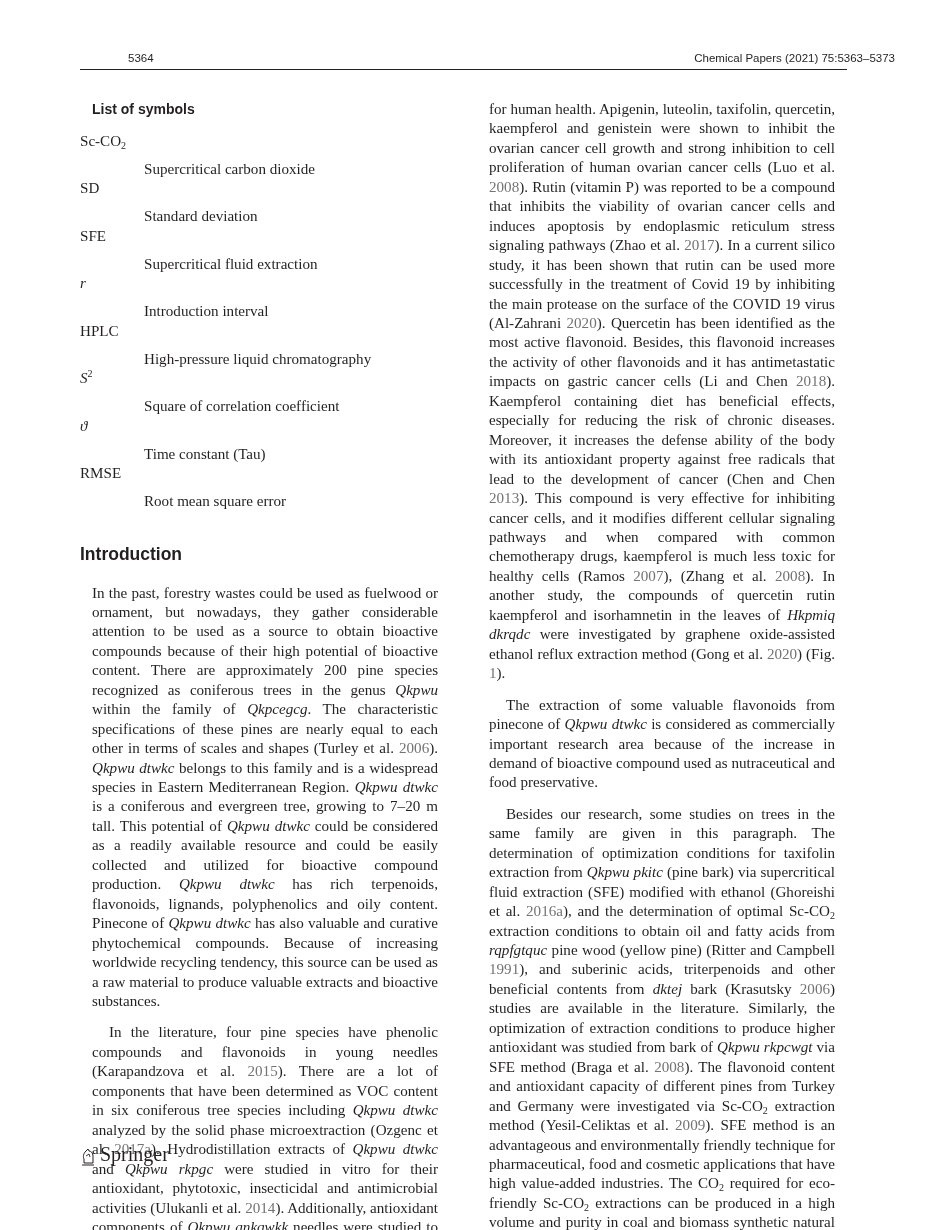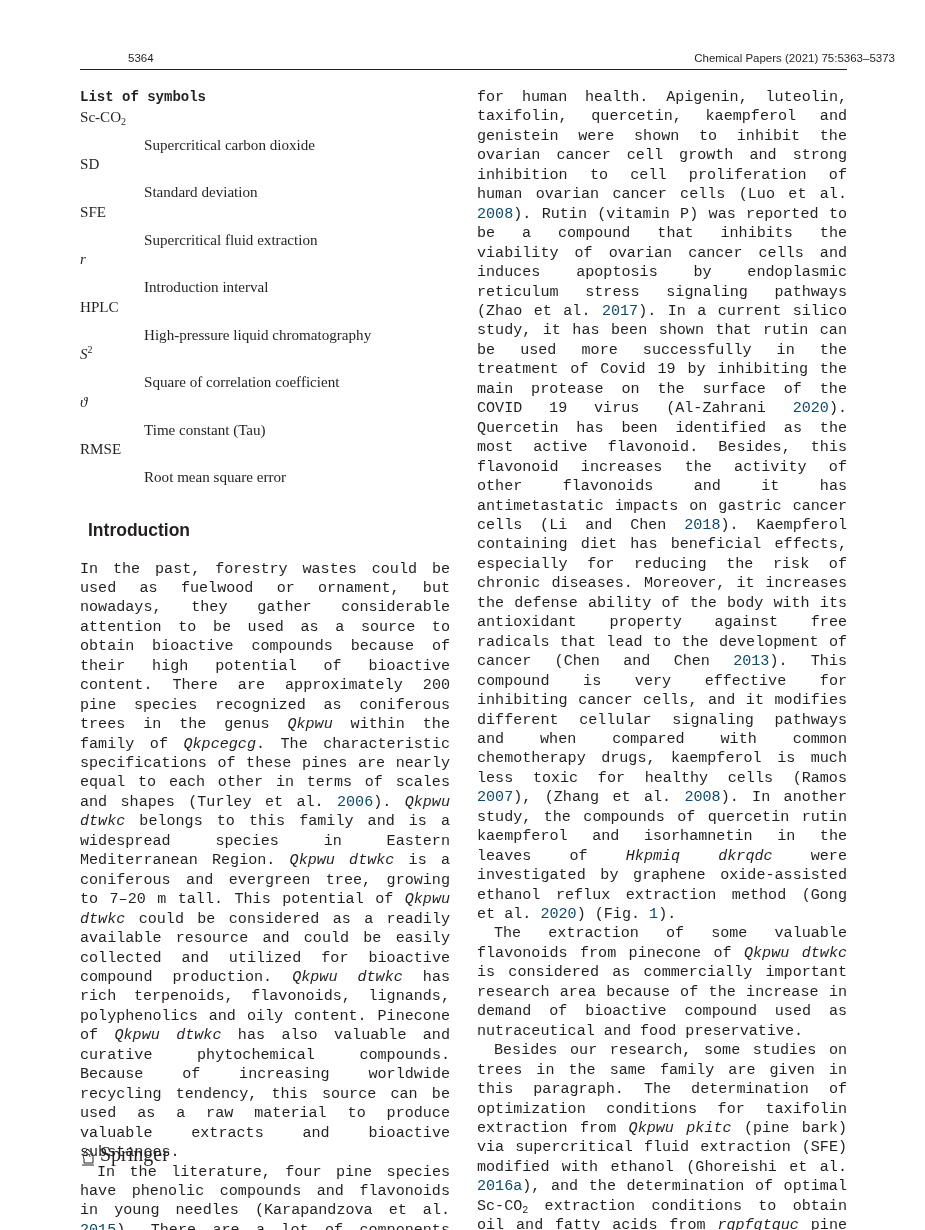--- a/index.html
+++ b/index.html
@@ -6,31 +6,31 @@
   body { width: 925px; height: 1230px; position: relative; overflow: hidden; color: #231f20; }
   .header { position: absolute; left: 80px; top: 50px; width: 767px; height: 20px;
             font-family: "Liberation Sans", sans-serif; font-size: 11.5px; color: #231f20; margin-left: 48px; }
   .header .pg { position: absolute; left: 0; top: 2px; }
   .header .jr { position: absolute; right: 0; top: 2px; text-align: center; }
   .rule { position: absolute; left: 80px; top: 69px; width: 767px; height: 0; border-top: 1.4px solid #231f20; }
   .col { position: absolute; top: 88px; width: 370px;
          font-family: "Liberation Serif", serif; font-size: 15.1px; line-height: 19.45px; text-align: justify; }
   .col.left { left: 80px; }
   .col.right { left: 477px; }
-  .col p { margin: 0; font-family: Liberation Mono, monospace; }
+  .col p { margin: 12px; }
   .col p.ind { text-indent: 17px; }
   .sym-title { font-family: "Liberation Sans", sans-serif; font-weight: bold; font-size: 14px; margin: 0; line-height: 19.5px; }
   .sym-row { display: flex; line-height: 19.5px; }
   .sym-row .k { width: 64px; flex: none; }
   .sym-row .v { flex: 1; text-align: left; margin-top: 28px; }
   .ital { font-style: italic; }
   h2.sec { font-family: "Liberation Sans", sans-serif; font-weight: bold; font-size: 17.5px;
-           margin: 30px 0 0 8px; line-height: 24px; }
+           margin: 30px 0 0 0; line-height: 24px; }
   .intro-body { margin-top: 18px; }
-  a.cite { color: #0c4a6e; text-decoration: none; }
+  a.cite { color: #737373; text-decoration: none; }
   sub { font-size: 10px; vertical-align: -3px; line-height: 0; }
   sup { font-size: 10px; vertical-align: 6px; line-height: 0; }
   .footer { position: absolute; left: 80px; top: 1143px; font-family: "Liberation Serif", serif; font-size: 20px;
             display: flex; align-items: flex-end; gap: 4px; }
   .footer svg { width: 16px; height: 18px; }
 </style>
 </head>
 <body>
 
 <div class="header">

